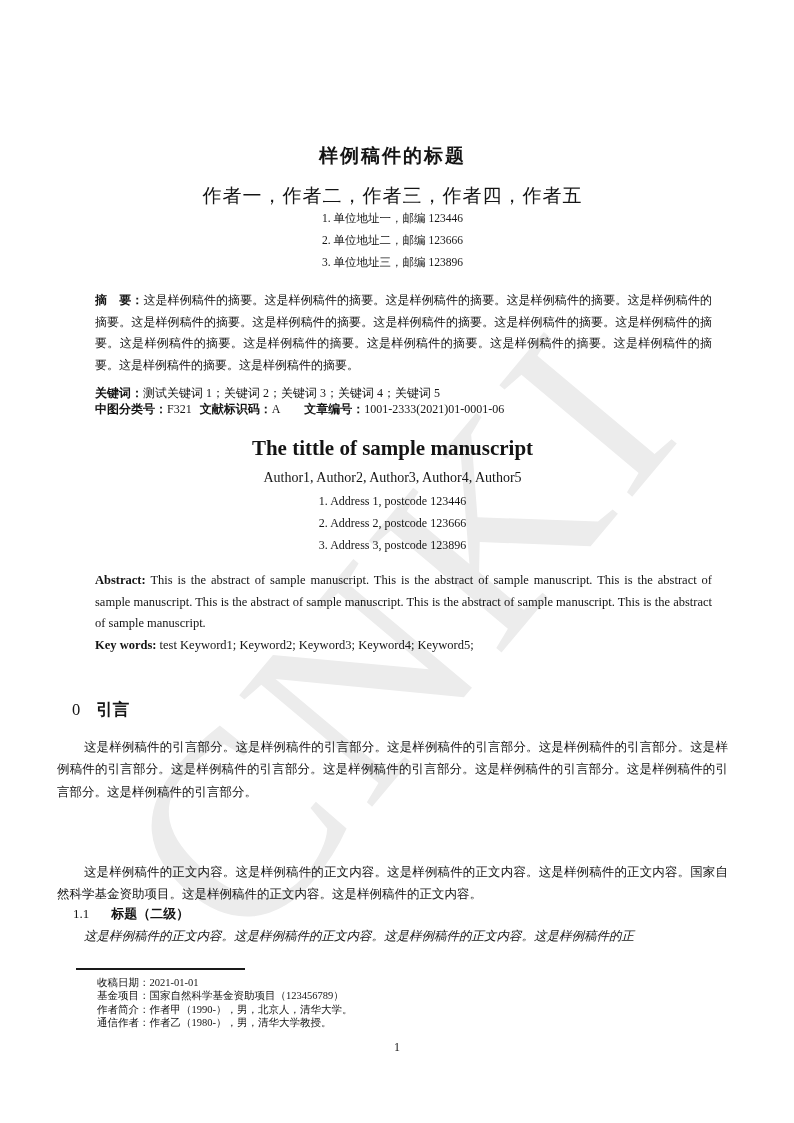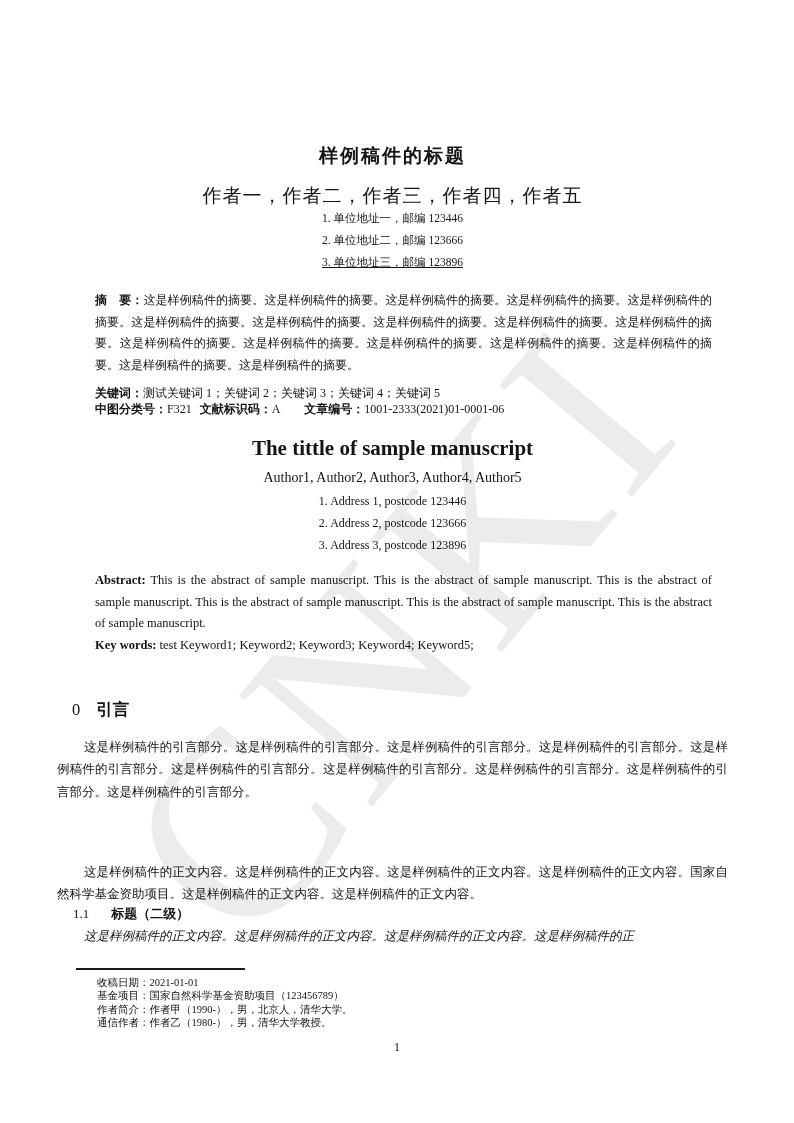--- a/index.html
+++ b/index.html
@@ -10,21 +10,21 @@
     color:#141414;
   }
   .abs { position:absolute; z-index:1; }
   .centered { left:57px; width:671px; text-align:center; }
   .abst { left:95px; width:617px; text-align:justify; }
   .bodyblk { left:57px; width:671px; text-align:justify; }
   .b { font-weight:700; }
 
   .cn-title { top:143px; font-size:19px; font-weight:700; letter-spacing:2px; }
   .cn-authors { top:183px; font-size:19px; letter-spacing:1px; }
-  .aff1 { top:211px;text-align:center; } .aff2 { top:233px; } .aff3 { top:255px;text-decoration:underline; }
+  .aff1 { top:211px;text-align:center; } .aff2 { top:233px; } .aff3 { top:255px; }
   .cn-aff, .en-aff { font-size:11.5px; }
 
   .cn-abstract { top:290px; font-size:12px; line-height:21.5px; height:87px; overflow:hidden; }
   .cn-keywords { top:383px; font-size:12px; line-height:21.5px; }
   .cn-meta { top:399px; font-size:12px; line-height:21.5px; }
   .cn-meta .gap1 { margin-left:8px; }
   .cn-meta .gap2 { margin-left:24px; }
   .label-cjk { font-family:"Liberation Sans","DejaVu Sans",sans-serif; font-weight:700; }
 
   .en-title { top:436px; font-size:21px; font-weight:700; }

